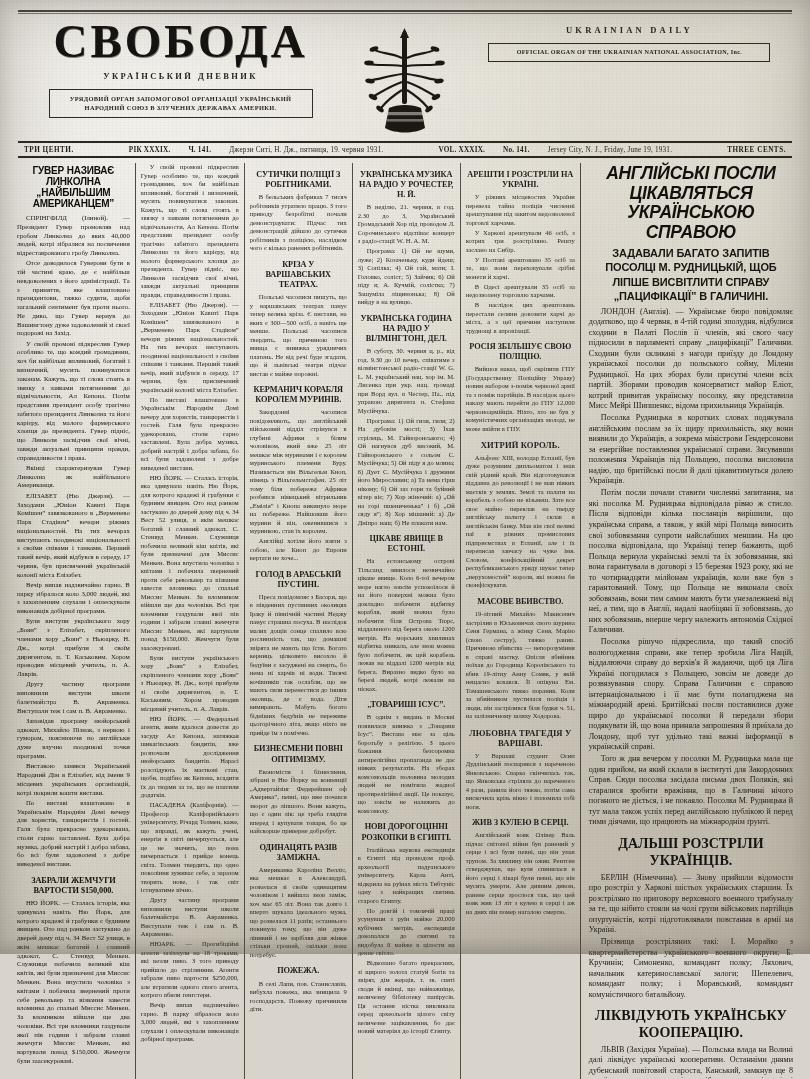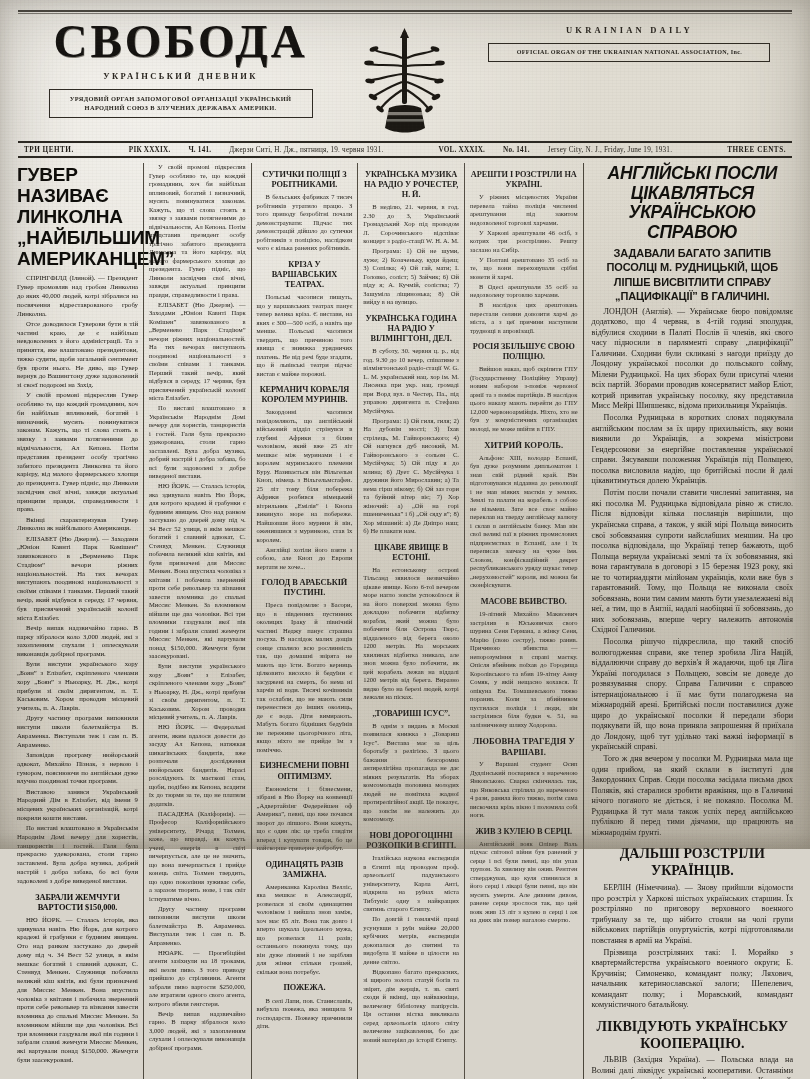--- a/index.html
+++ b/index.html
@@ -3,21 +3,21 @@
 <meta charset="utf-8">
 <style>
   html,body{margin:0;padding:0;}
   body{
     width:810px;height:1079px;overflow:hidden;
     background:#d8d4cb;
     font-family:"Liberation Serif",serif;
     color:#17150f;
   }
   .page{
-    position:relative;width:810px;height:849px;
+    position:relative;width:810px;height:954px;
     background:
       radial-gradient(ellipse at 18% 12%, rgba(255,255,255,.55) 0%, rgba(255,255,255,0) 48%),
       radial-gradient(ellipse at 85% 85%, rgba(120,112,95,.18) 0%, rgba(255,255,255,0) 55%),
       linear-gradient(163deg,#e6e2d8 0%,#dedacf 38%,#d5d0c4 72%,#cbc5b7 100%);
   }
   .grain{
     position:absolute;inset:0;pointer-events:none;opacity:.5;
     background-image:
       repeating-linear-gradient(0deg, rgba(90,84,70,.06) 0 1px, rgba(255,255,255,0) 1px 3px),
       repeating-linear-gradient(90deg, rgba(90,84,70,.045) 0 1px, rgba(255,255,255,0) 1px 4px);
@@ -72,22 +72,22 @@
   .c1{width:121px;}
   .c2{width:105px;}
   .c3{width:104px;}
   .c4{width:104px;}
   .c5{width:117px;}
   .c6{width:219px;padding-left:8px;}
 
   
   h1.lead{
     font-family:"Liberation Sans",sans-serif;
-    font-weight:700;font-size:19px;line-height:1.1;
-    margin:2px 0 5px 0;letter-spacing:-.2px;
+    font-weight:700;font-size:10px;line-height:1.1;
+    text-align:center;margin:2px 0 5px 0;letter-spacing:-.2px;
     color:#100f0c;
   }
   h1.lead .l2{display:block;}
   h1.lead6{
     font-family:"Liberation Sans",sans-serif;
     font-weight:700;font-size:17.5px;line-height:1.12;
     text-align:center;margin:1px 0 4px 0;letter-spacing:-.3px;
     font-style:italic;color:#0f0e0b;
   }
   h2.sub6{

